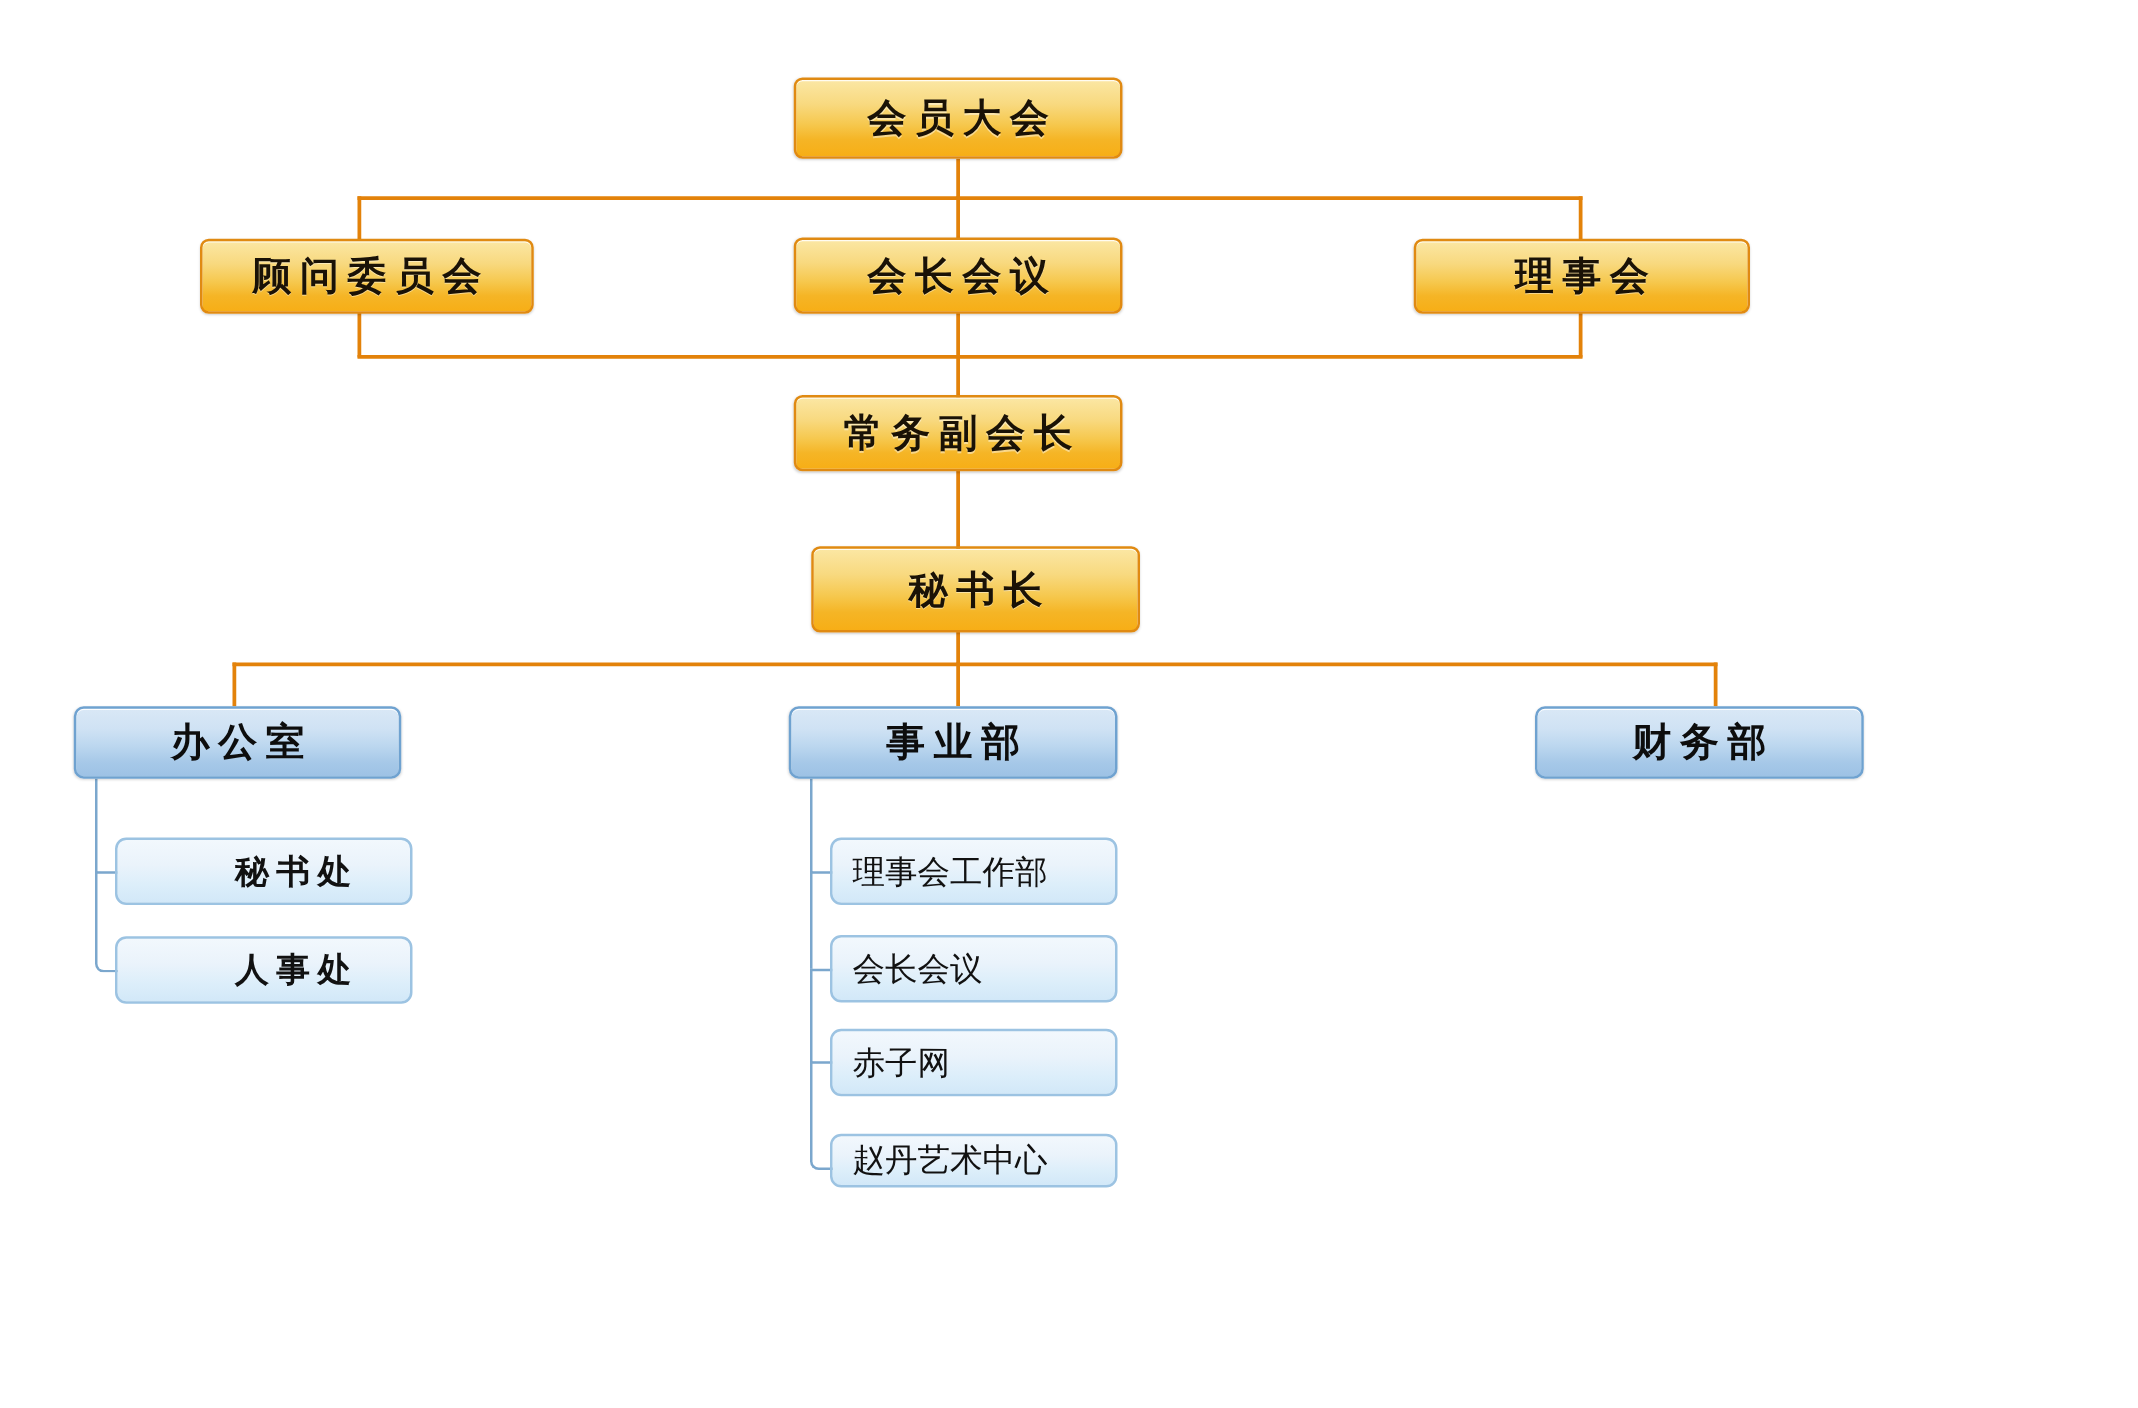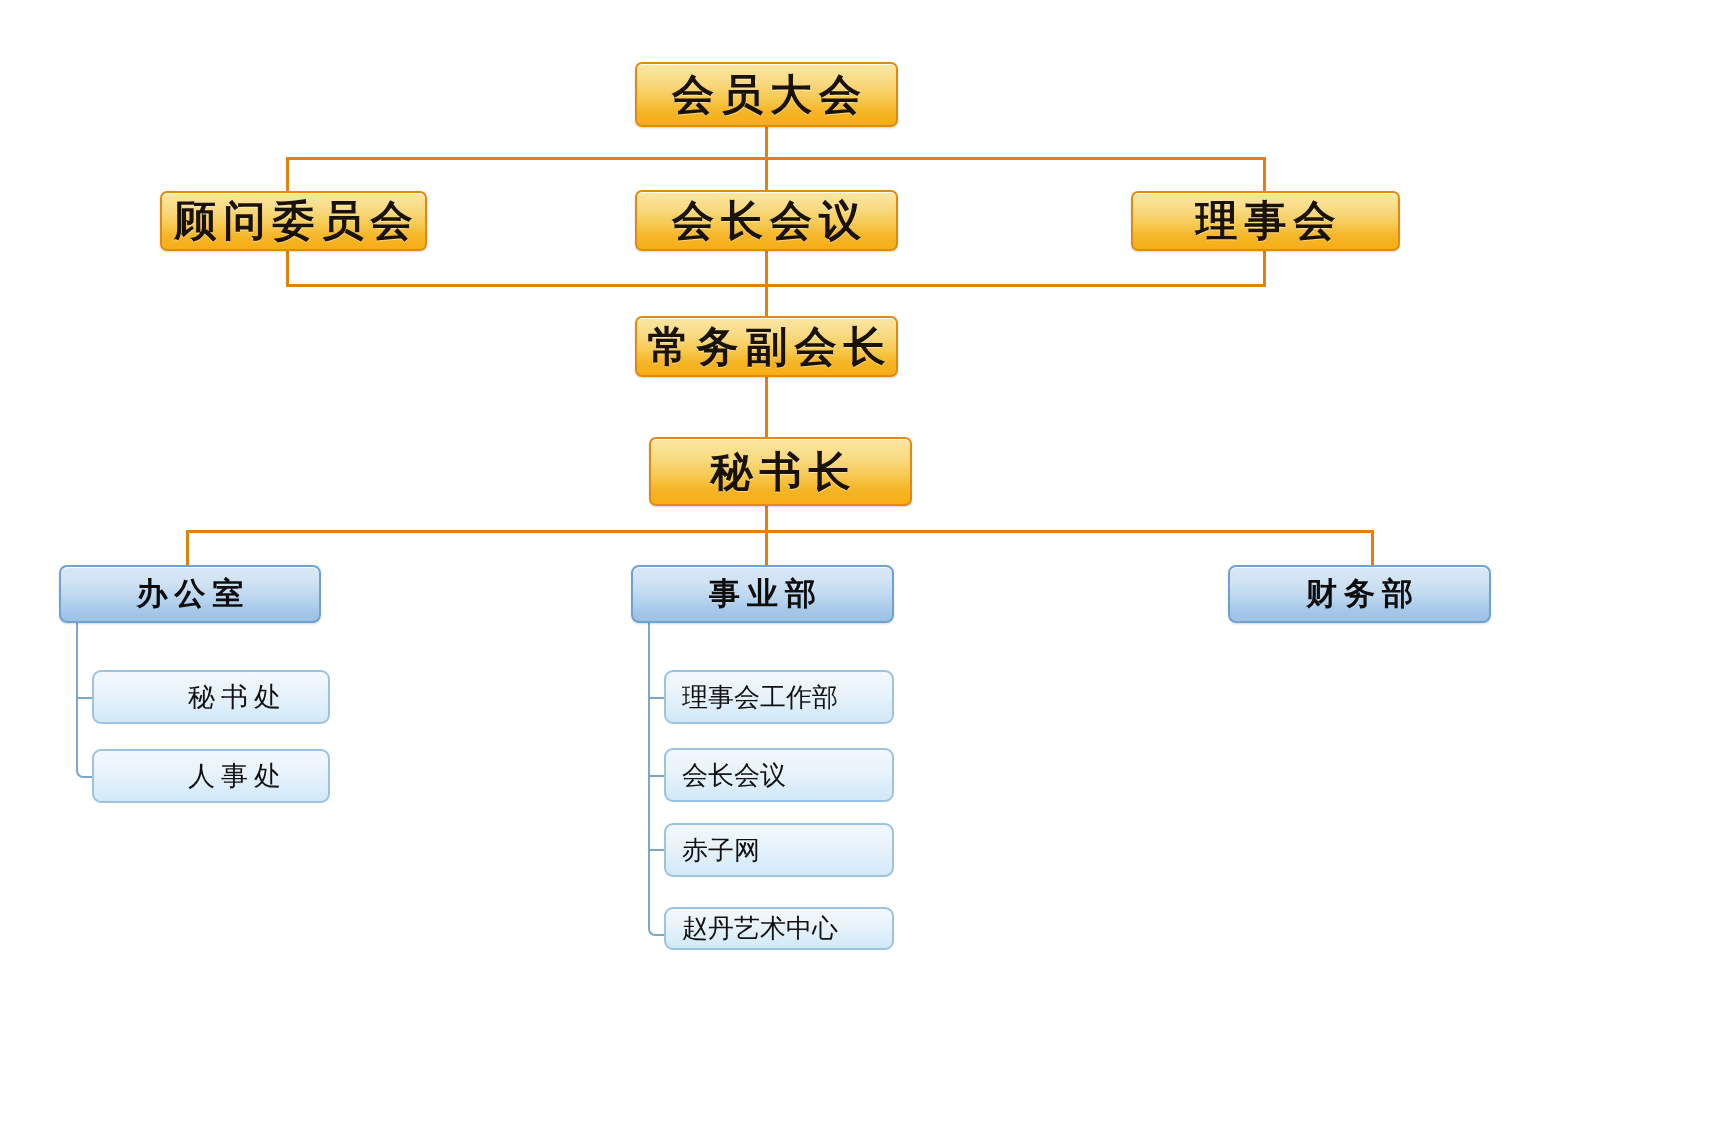--- a/index.html
+++ b/index.html
@@ -53,21 +53,21 @@
                 #f6c84e 58%,
                 #f5b526 78%,
                 #f7ae16 100%);
     box-shadow: inset 0 1px 0 rgba(255,255,255,0.85),
                 0 1px 2px rgba(0,0,0,0.18);
     display: flex;
     align-items: center;
     justify-content: center;
     color: #1a1206;
     font-weight: bold;
-    font-size: 42px;
+    font-size: 31px;
     letter-spacing: 7px;
     text-indent: 7px;
     font-family: "Liberation Serif", "DejaVu Serif", serif;
     text-shadow: 0 1px 0 rgba(255,255,255,0.45);
     white-space: nowrap;
   }
 
   
   .node-blue {
     position: absolute;
@@ -106,21 +106,21 @@
                 #dceefa 72%,
                 #d2e8f8 100%);
     display: flex;
     align-items: center;
     color: #111111;
     font-size: 27px;
     white-space: nowrap;
   }
   .node-leaf.center {
     justify-content: center;
-    font-weight: normal;
+    font-weight: bold;
     letter-spacing: 6px;
     text-indent: 6px;
     font-family: "Liberation Serif", "DejaVu Serif", serif;
     padding-left: 47px;
   }
   .node-leaf.left {
     justify-content: flex-start;
     padding-left: 16px;
     font-weight: normal;
     letter-spacing: 0px;

